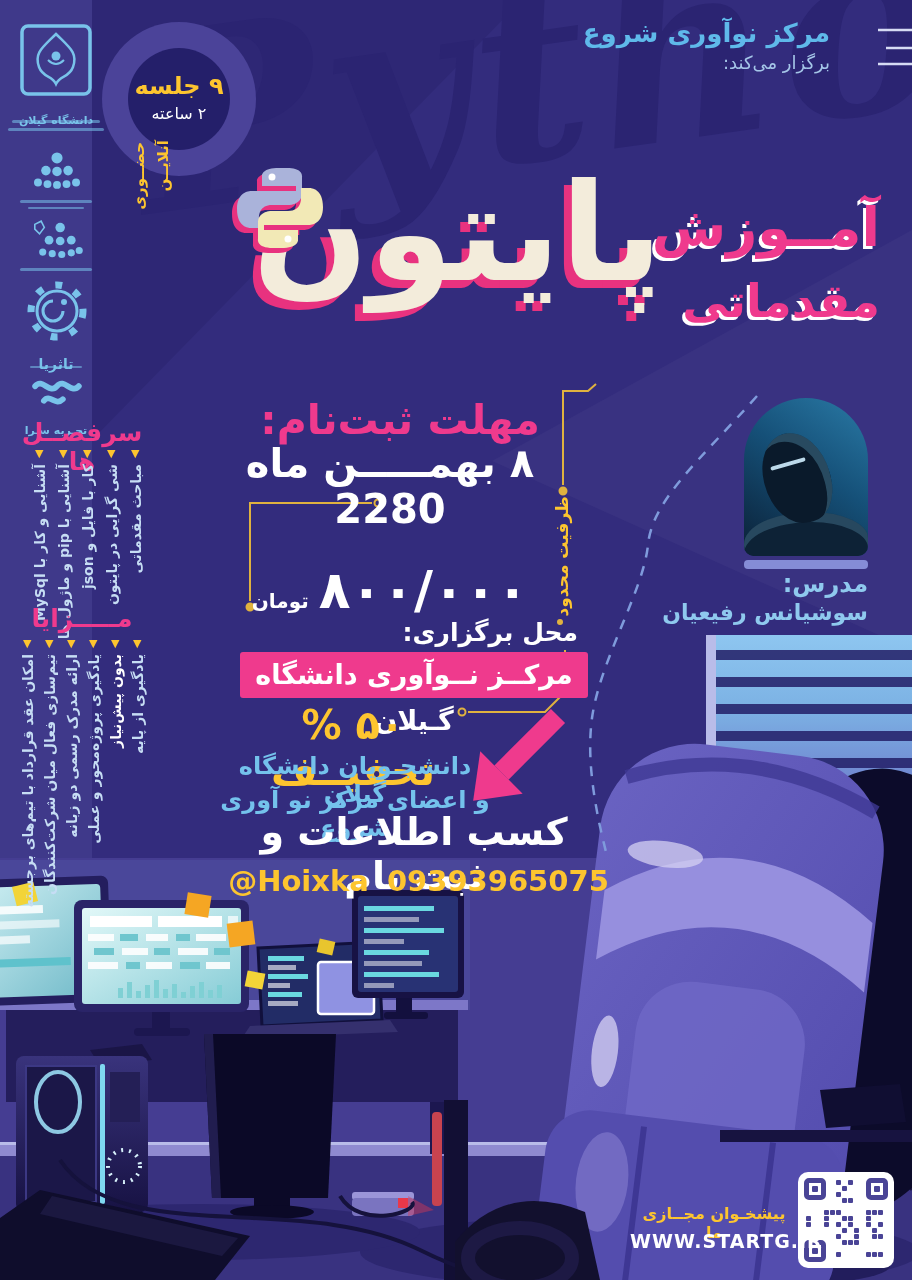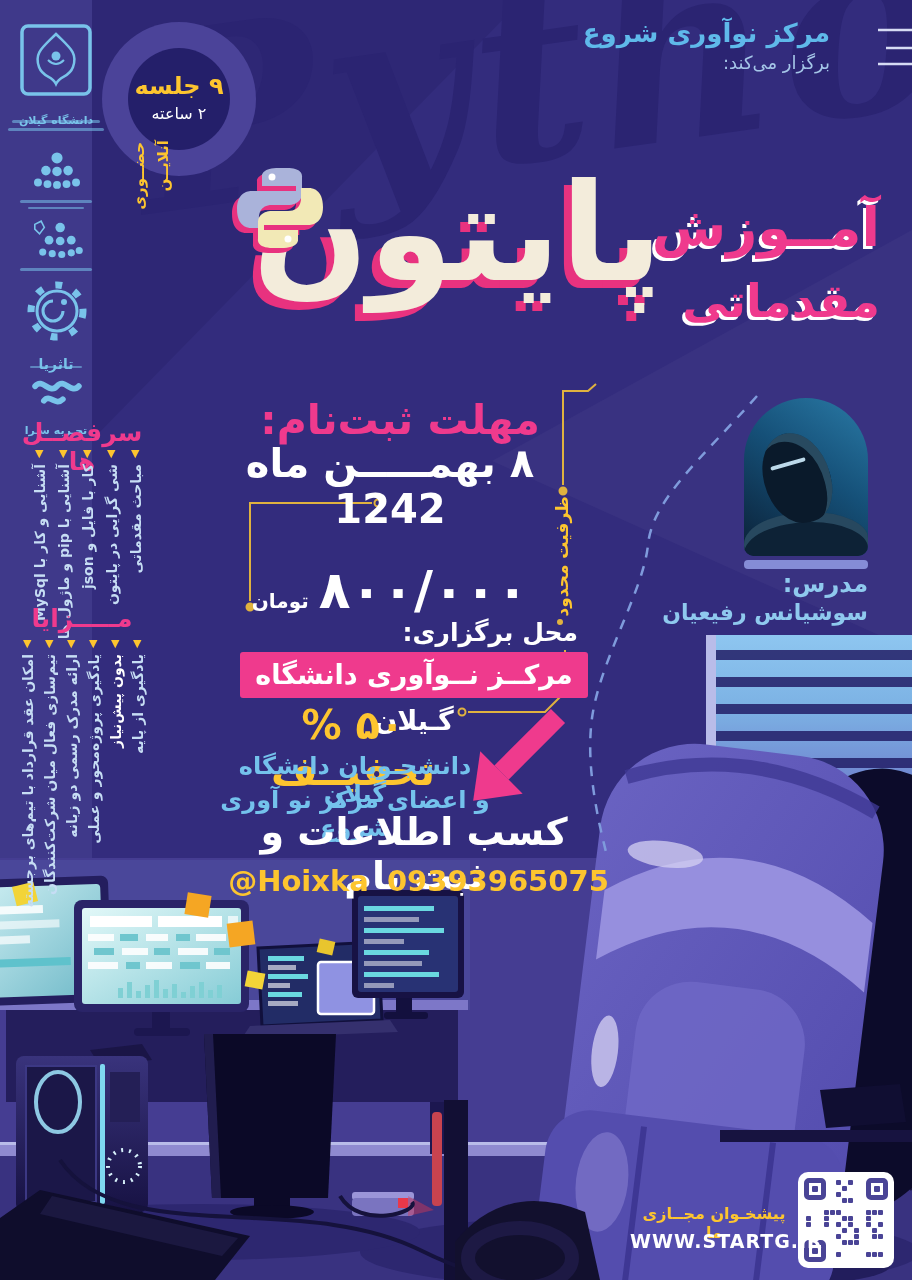--- a/index.html
+++ b/index.html
@@ -417,21 +417,21 @@
       <path d="M47 8 c-18 0 -17 8 -17 8 v10 h34 v5 H21 c0 0 -16 -2 -16 18 c0 20 14 19 14 19 h8 v-10 c0 0 -1 -13 13 -13 h17 c0 0 13 0 13 -12 V17 c0 0 2 -9 -15 -9 z"></path>
       <path d="M49 88 c18 0 17 -8 17 -8 V70 H32 v-5 h43 c0 0 16 2 16 -18 c0 -20 -14 -19 -14 -19 h-8 v10 c0 0 1 13 -13 13 H39 c0 0 -13 0 -13 12 v16 c0 0 -2 9 15 9 z"></path>
     </g>
     <path d="M47 8 c-18 0 -17 8 -17 8 v10 h34 v5 H21 c0 0 -16 -2 -16 18 c0 20 14 19 14 19 h8 v-10 c0 0 -1 -13 13 -13 h17 c0 0 13 0 13 -12 V17 c0 0 2 -9 -15 -9 z" fill="#aab3da"></path>
     <path d="M49 88 c18 0 17 -8 17 -8 V70 H32 v-5 h43 c0 0 16 2 16 -18 c0 -20 -14 -19 -14 -19 h-8 v10 c0 0 1 13 -13 13 H39 c0 0 -13 0 -13 12 v16 c0 0 -2 9 15 9 z" fill="#f2e9b6"></path>
     <circle cx="40" cy="17" r="3.5" fill="#ffffff"></circle>
     <circle cx="56" cy="79" r="3.5" fill="#ffffff"></circle>
   </svg>
 
   <div class="dl-label">مهلت ثبت‌نام:</div>
-  <div class="dl-value">۸ بهمـــــن ماه 1242</div>
+  <div class="dl-value">۸ بهمـــــن ماه 2280</div>
   <div class="fee-line">
     <span class="fee-digits ltr">۸۰۰/۰۰۰</span>
     <span class="fee-cur">تومان</span>
   </div>
   <div class="vtext cap-note">ظرفیت محدود</div>
   <div class="venue-label">محل برگزاری:</div>
   <div class="venue-box">مرکــز نــوآوری دانشگاه گـیلان</div>
 
   <div class="disc-head">۵۰ % تخفیــف</div>
   <div class="disc-l1">دانشجـویان دانشگاه گیلان</div>

